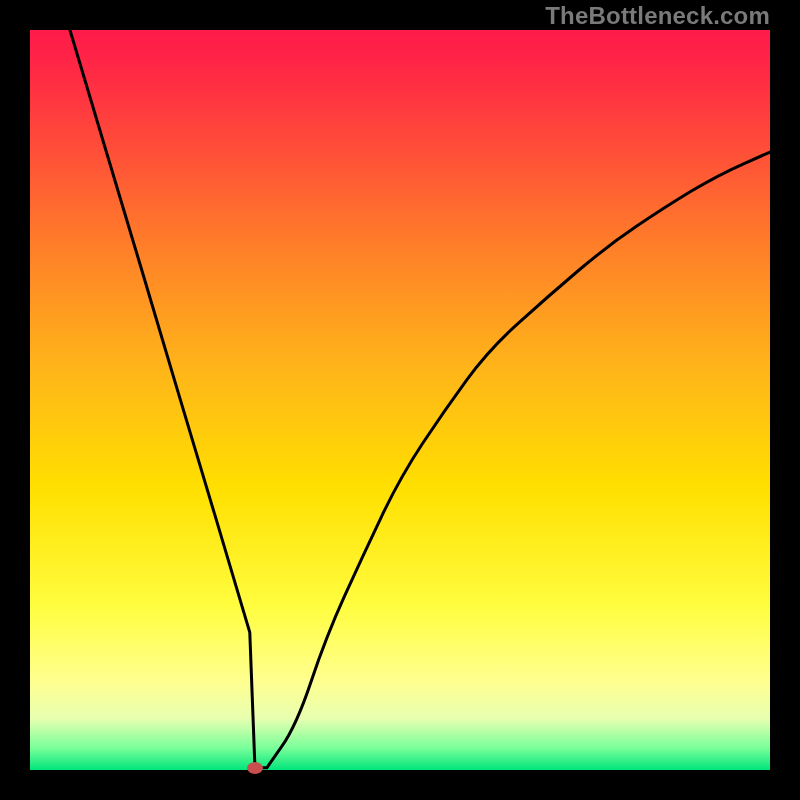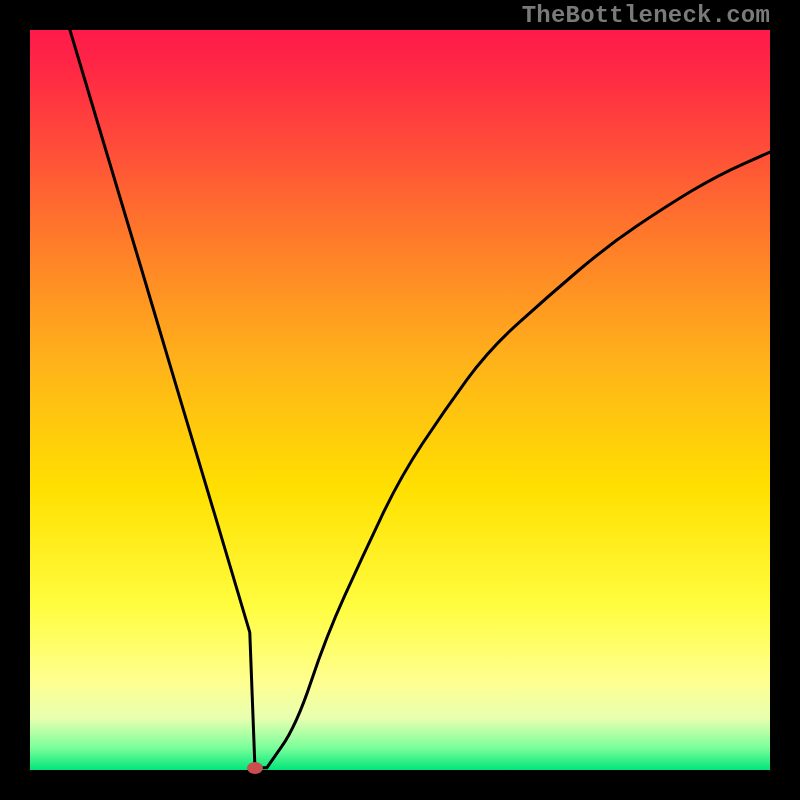--- a/index.html
+++ b/index.html
@@ -11,21 +11,20 @@
     overflow: hidden;
     font-family: Arial, Helvetica, sans-serif;
   }
   .frame {
     position: absolute;
     top: 0;
     left: 0;
     width: 800px;
     height: 680px;
     background: #000;
-    font-family: Liberation Mono, monospace;
   }
   .plot-area {
     position: absolute;
     top: 30px;
     left: 30px;
     width: 740px;
     height: 740px;
     background: linear-gradient(to bottom,
       #ff1a4a 0%,
       #ff2a44 6%,

